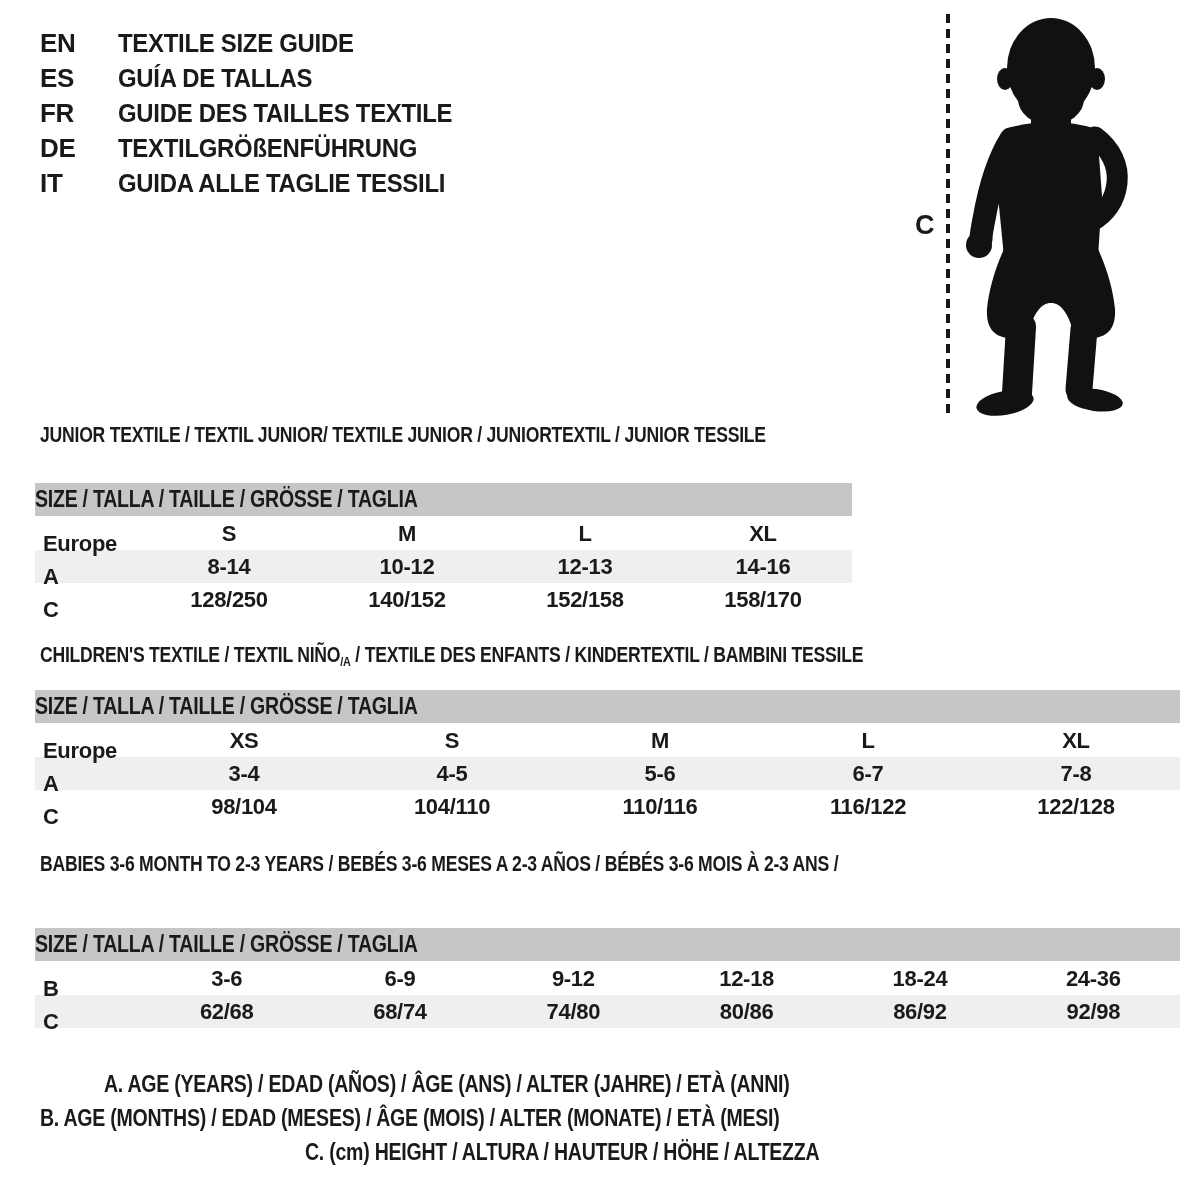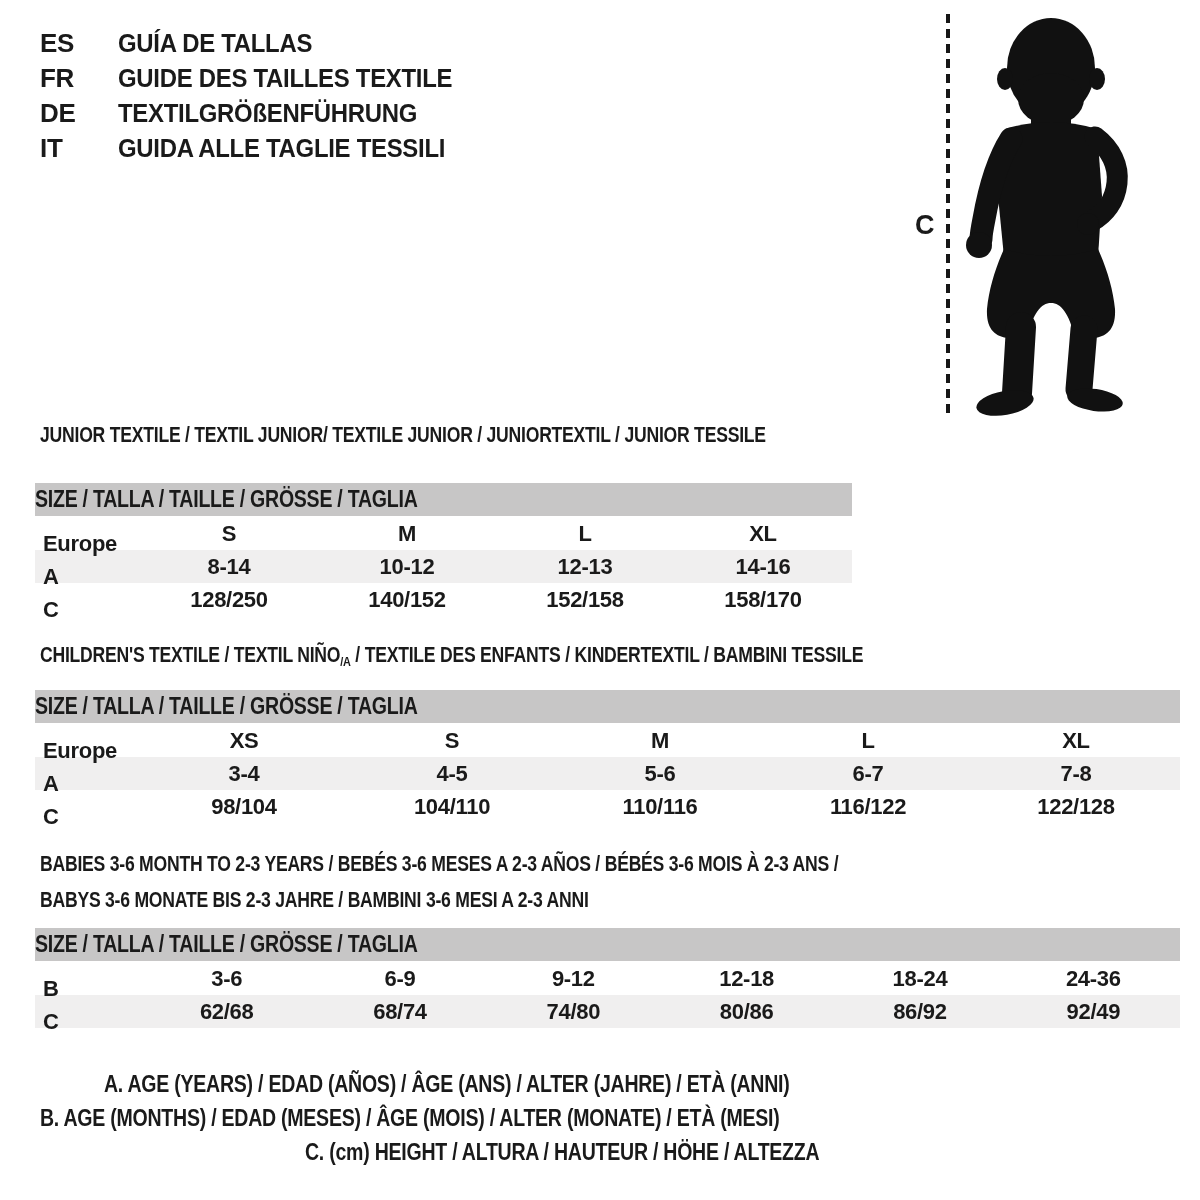--- a/index.html
+++ b/index.html
@@ -52,20 +52,24 @@
   .tlabel{width:105px;padding-left:8px;margin-top:20px;}
   .tcell{flex:1;text-align:center;}
 
   
   .legend{position:absolute;left:40px;top:1067px;font-size:23px;line-height:34px;text-align:right;}
 </style>
 </head>
 <body>
 
 <div class="lang-block">
+  <div class="lang-row">
+    <span class="lang-code">EN</span>
+    <span class="sx92">TEXTILE SIZE GUIDE</span>
+  </div>
   <div class="lang-row">
     <span class="lang-code">ES</span>
     <span class="sx92">GUÍA DE TALLAS</span>
   </div>
   <div class="lang-row">
     <span class="lang-code">FR</span>
     <span class="sx92">GUIDE DES TAILLES TEXTILE</span>
   </div>
   <div class="lang-row">
     <span class="lang-code">DE</span>
@@ -161,21 +165,20 @@
     <span class="tcell">98/104</span>
     <span class="tcell">104/110</span>
     <span class="tcell">110/116</span>
     <span class="tcell">116/122</span>
     <span class="tcell">122/128</span>
   </div>
 </div>
 
 <div class="section-title" style="left:40px;top:846px;line-height:36px;">
   <div><span class="sx80">BABIES 3-6 MONTH TO 2-3 YEARS / BEBÉS 3-6 MESES A 2-3 AÑOS / BÉBÉS 3-6 MOIS À 2-3 ANS /</span></div>
-  <div><span class="sx80">BABYS 3-6 MONATE BIS 2-3 JAHRE / BAMBINI 3-6 MESI A 2-3 ANNI</span></div>
 </div>
 <div class="size-table" style="left:35px;top:928px;width:1145px;">
   <div class="band">
     <span class="sx85">SIZE / TALLA / TAILLE / GRÖSSE / TAGLIA</span>
   </div>
   <div class="trow">
     <span class="tlabel">B</span>
     <span class="tcell">3-6</span>
     <span class="tcell">6-9</span>
     <span class="tcell">9-12</span>
@@ -183,21 +186,21 @@
     <span class="tcell">18-24</span>
     <span class="tcell">24-36</span>
   </div>
   <div class="trow shaded">
     <span class="tlabel">C</span>
     <span class="tcell">62/68</span>
     <span class="tcell">68/74</span>
     <span class="tcell">74/80</span>
     <span class="tcell">80/86</span>
     <span class="tcell">86/92</span>
-    <span class="tcell">92/49</span>
+    <span class="tcell">92/98</span>
   </div>
 </div>
 
 <div class="legend">
   <div><span class="sx85">A. AGE (YEARS) / EDAD (AÑOS) / ÂGE (ANS) / ALTER (JAHRE) / ETÀ (ANNI)</span></div>
   <div><span class="sx85">B. AGE (MONTHS) / EDAD (MESES) / ÂGE (MOIS) / ALTER (MONATE) / ETÀ (MESI)</span></div>
   <div><span class="sx85">C. (cm) HEIGHT / ALTURA / HAUTEUR / HÖHE / ALTEZZA</span></div>
 </div>
 
 </body></html>

